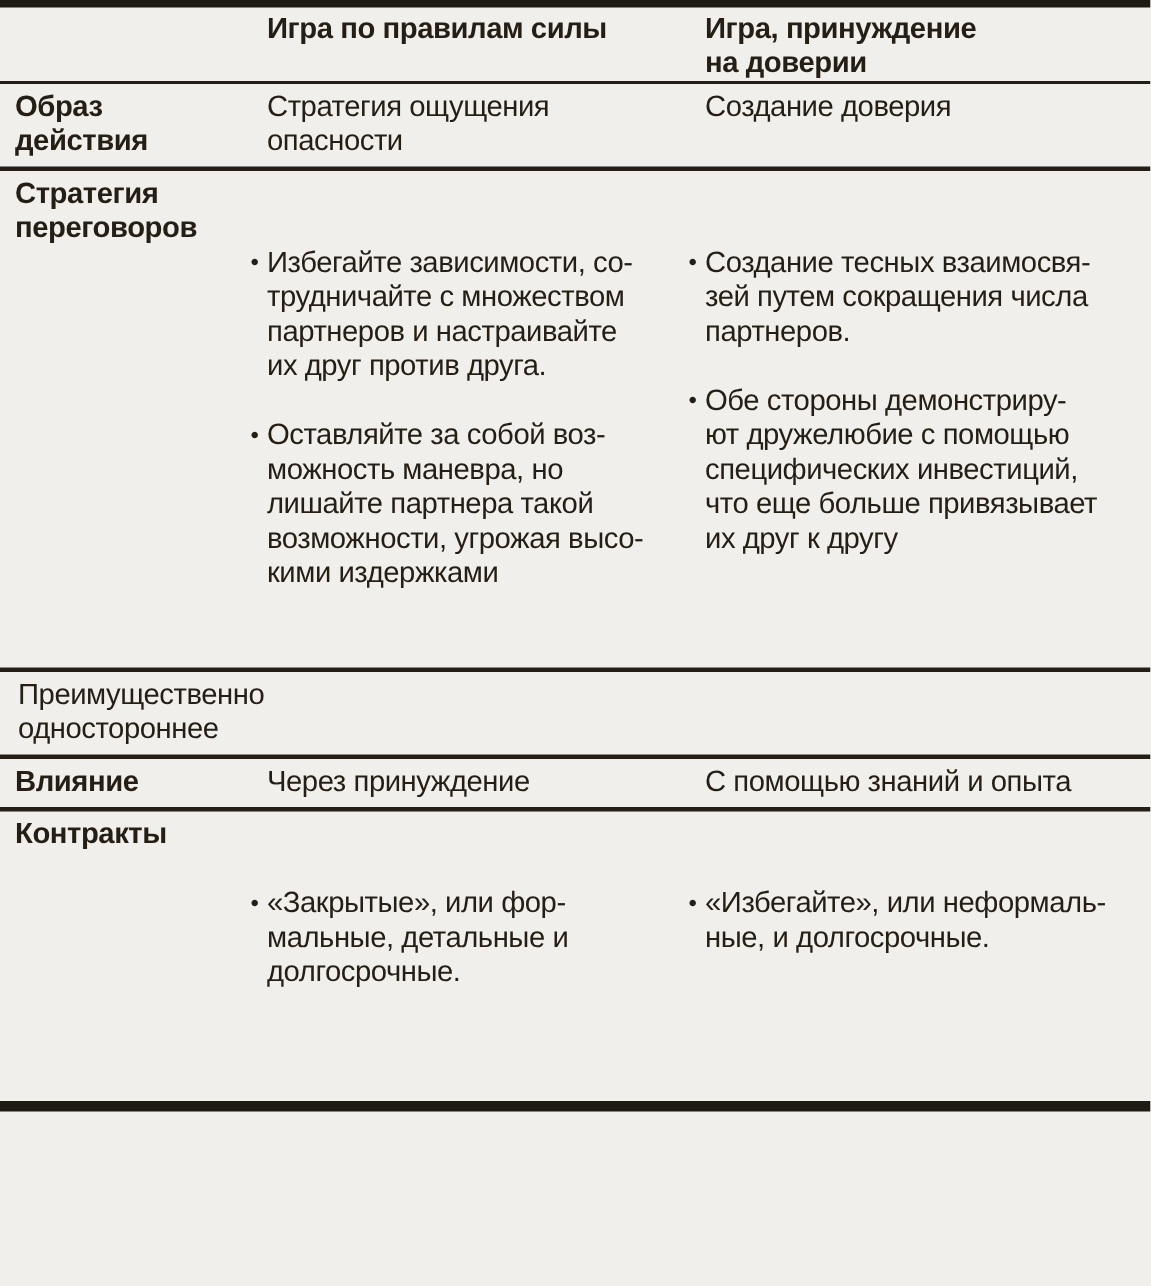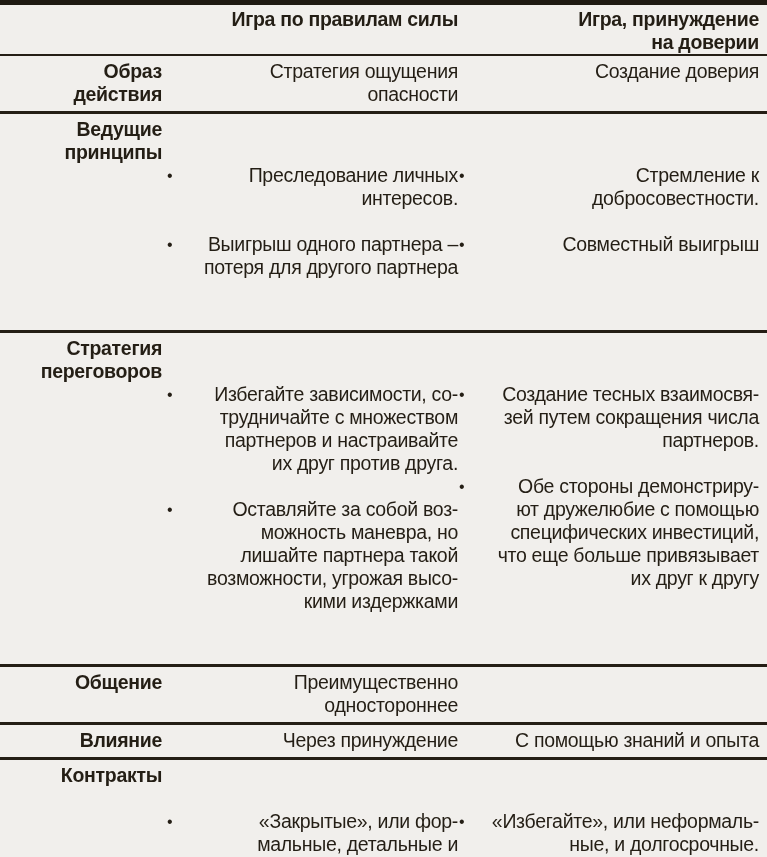--- a/index.html
+++ b/index.html
@@ -18,33 +18,32 @@
     font-size: 19.5px;
     line-height: 23px;
     letter-spacing: -0.3px;
   }
 
   .trow {
     display: grid;
     grid-template-columns: 166px 292px 1fr;
     border-top: 3px solid #241e15;
     padding: 4px 0 5px 0;
-    text-align: right;
   }
   .trow.header-row {
     border-top: none;
     padding: 3px 0 0 0;
     font-weight: bold;
   }
   .trow.first-data { border-top-width: 2px; }
 
   .cell { white-space: pre-line; }
   .cell.label {
     font-weight: bold;
-    padding-left: 22px;
+    padding-left: 10px;
     padding-right: 4px;
   }
   .cell.plain { padding-left: 12px; }
   .cell.trust-col { padding-right: 8px; }
 
   ul.bullets { list-style: none; }
   ul.bullets li {
     position: relative;
     padding-left: 12px;
     white-space: pre-line;
@@ -69,39 +68,20 @@
 на доверии</div>
   </div>
 
   <div class="trow first-data">
     <div class="cell label">Образ действия</div>
     <div class="cell plain">Стратегия ощущения
 опасности</div>
     <div class="cell plain trust-col">Создание доверия</div>
   </div>
 
-  <div class="trow">
-    <div class="cell label">Ведущие
-принципы</div>
-    <div class="cell">
-      <ul class="bullets">
-        <li>Преследование личных
-интересов.</li>
-        <li>Выигрыш одного партнера –
-потеря для другого партнера</li>
-      </ul>
-    </div>
-    <div class="cell trust-col">
-      <ul class="bullets">
-        <li>Стремление к
-добросовестности.</li>
-        <li>Совместный выигрыш</li>
-      </ul>
-    </div>
-  </div>
 
   <div class="trow">
     <div class="cell label">Стратегия
 переговоров</div>
     <div class="cell">
       <ul class="bullets">
         <li>Избегайте зависимости, со-
 трудничайте с множеством
 партнеров и настраивайте
 их друг против друга.</li>
@@ -120,21 +100,20 @@
         <li>Обе стороны демонстриру-
 ют дружелюбие с помощью
 специфических инвестиций,
 что еще больше привязывает
 их друг к другу</li>
       </ul>
     </div>
   </div>
 
   <div class="trow">
-    <div class="cell label">Общение</div>
     <div class="cell plain">Преимущественно
 одностороннее</div>
   </div>
 
   <div class="trow">
     <div class="cell label">Влияние</div>
     <div class="cell plain">Через принуждение</div>
     <div class="cell plain trust-col">С помощью знаний и опыта</div>
   </div>
 

